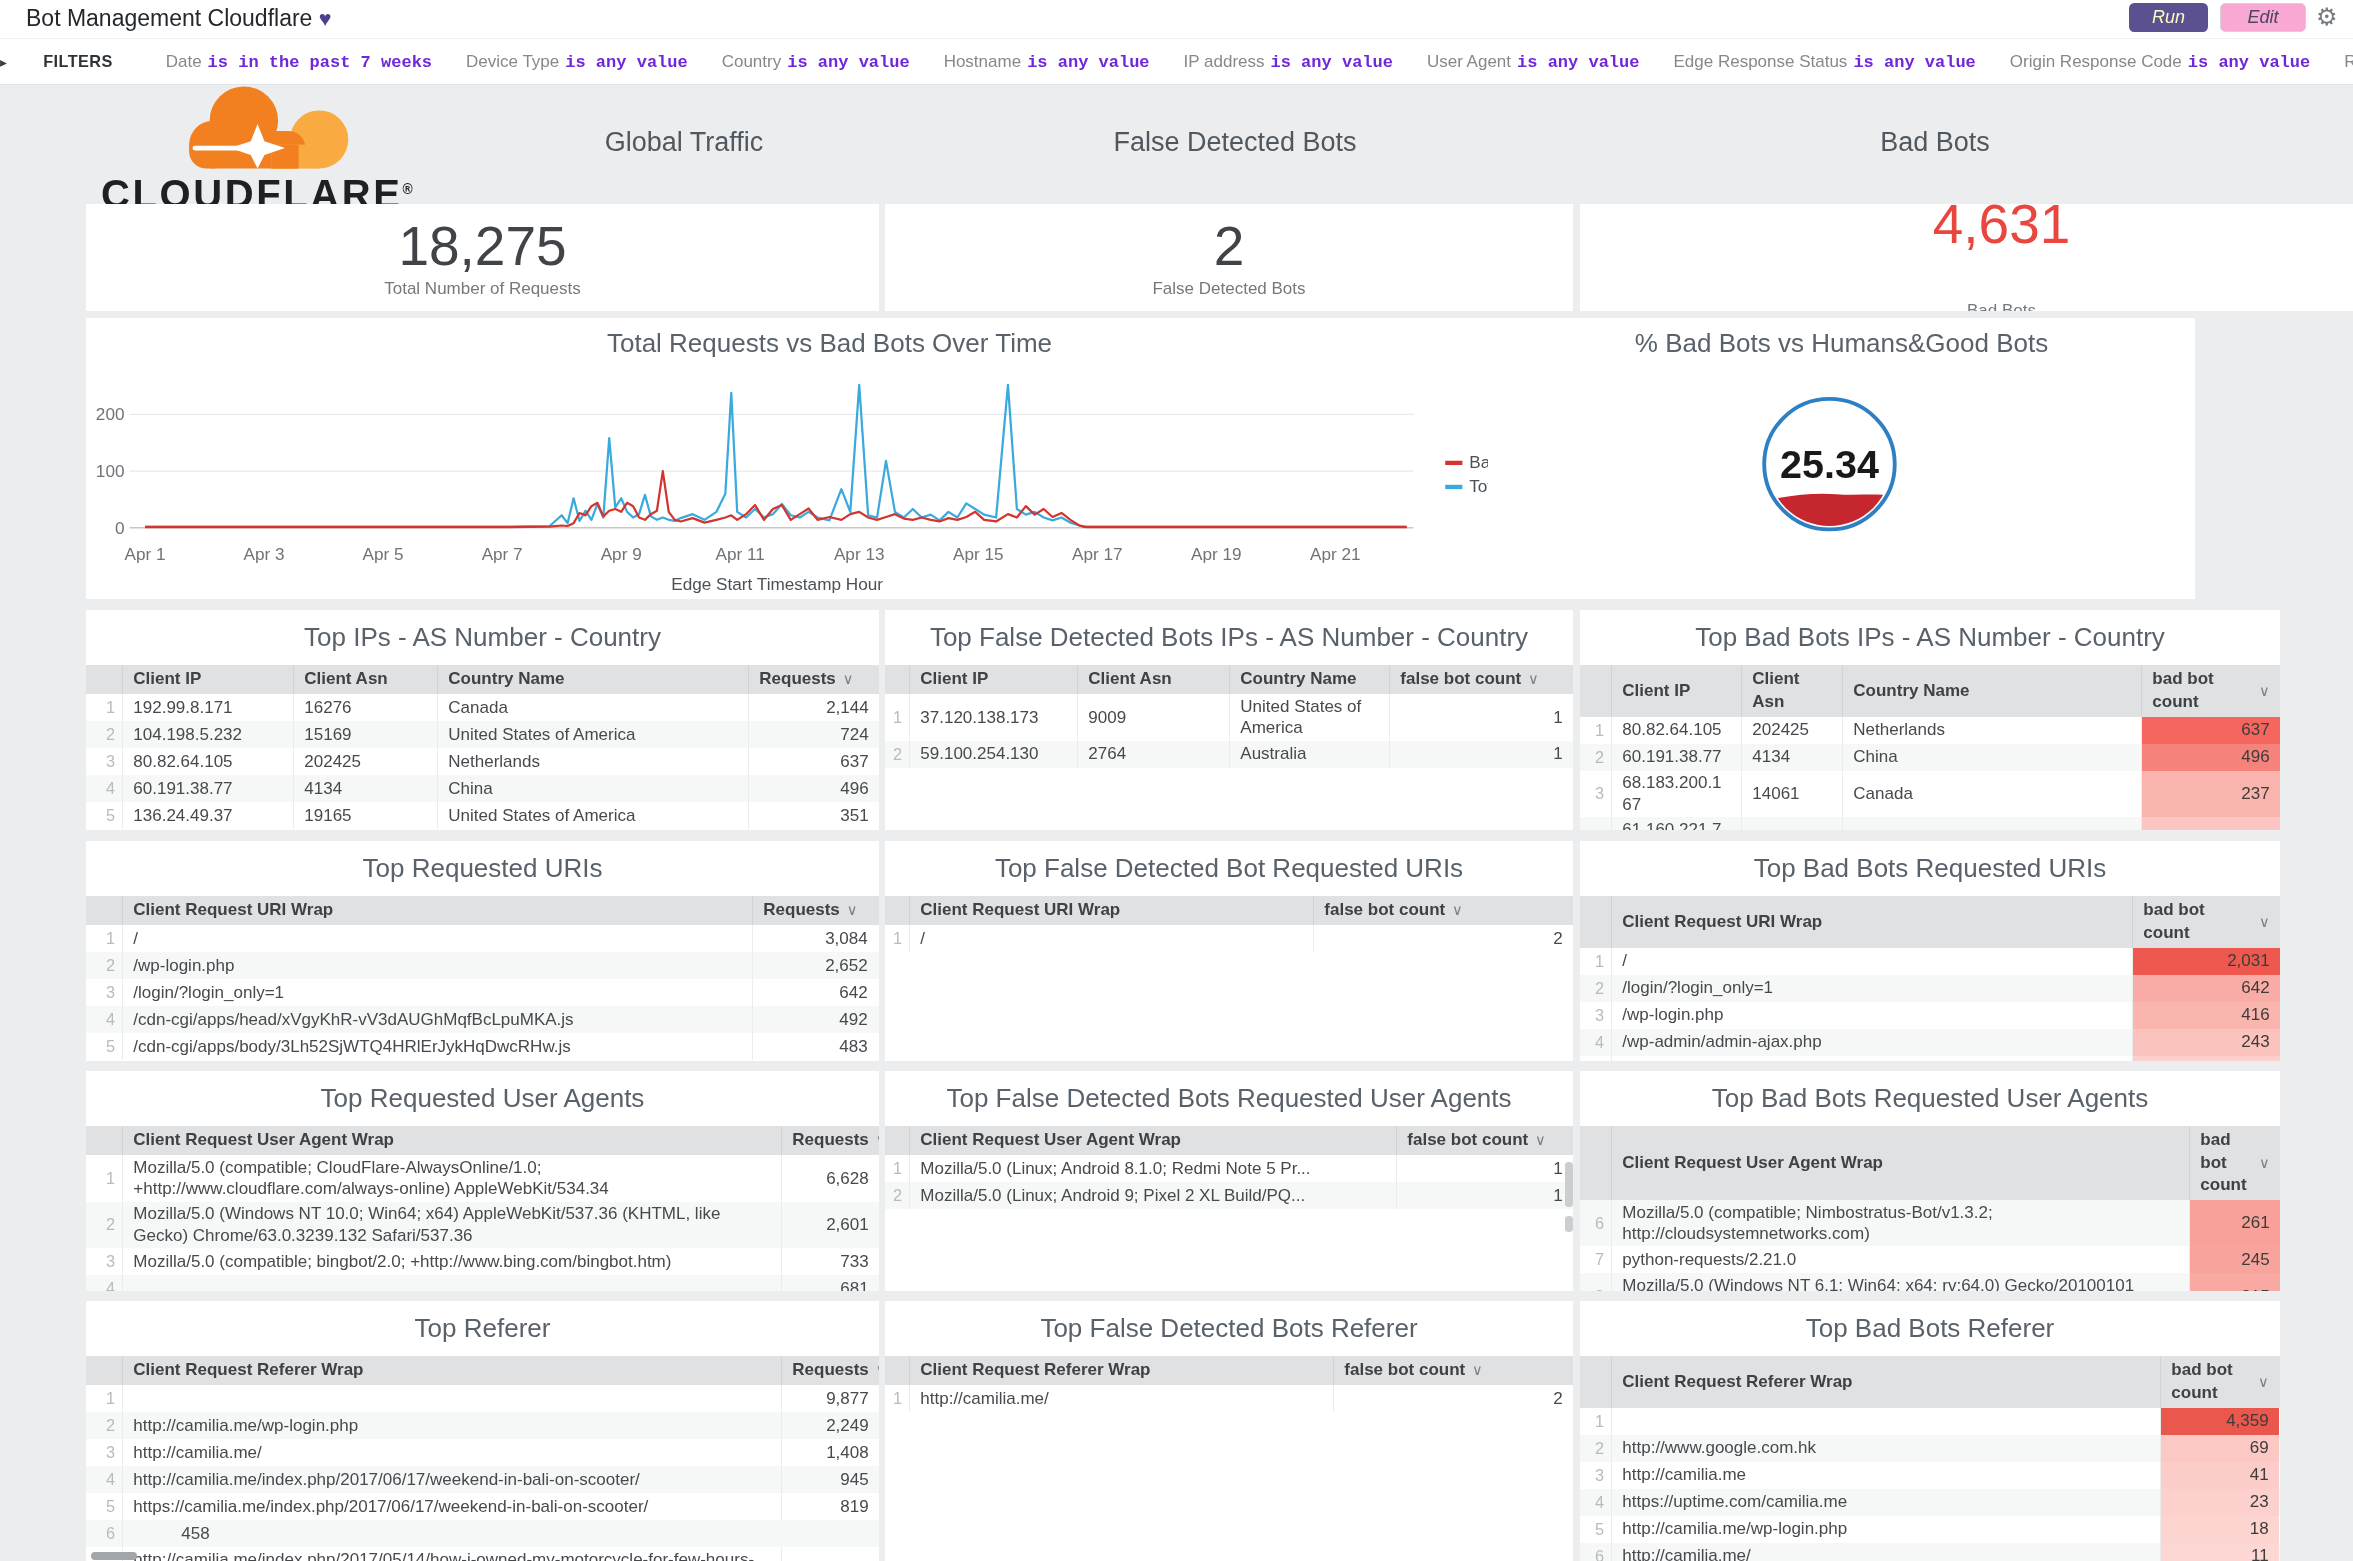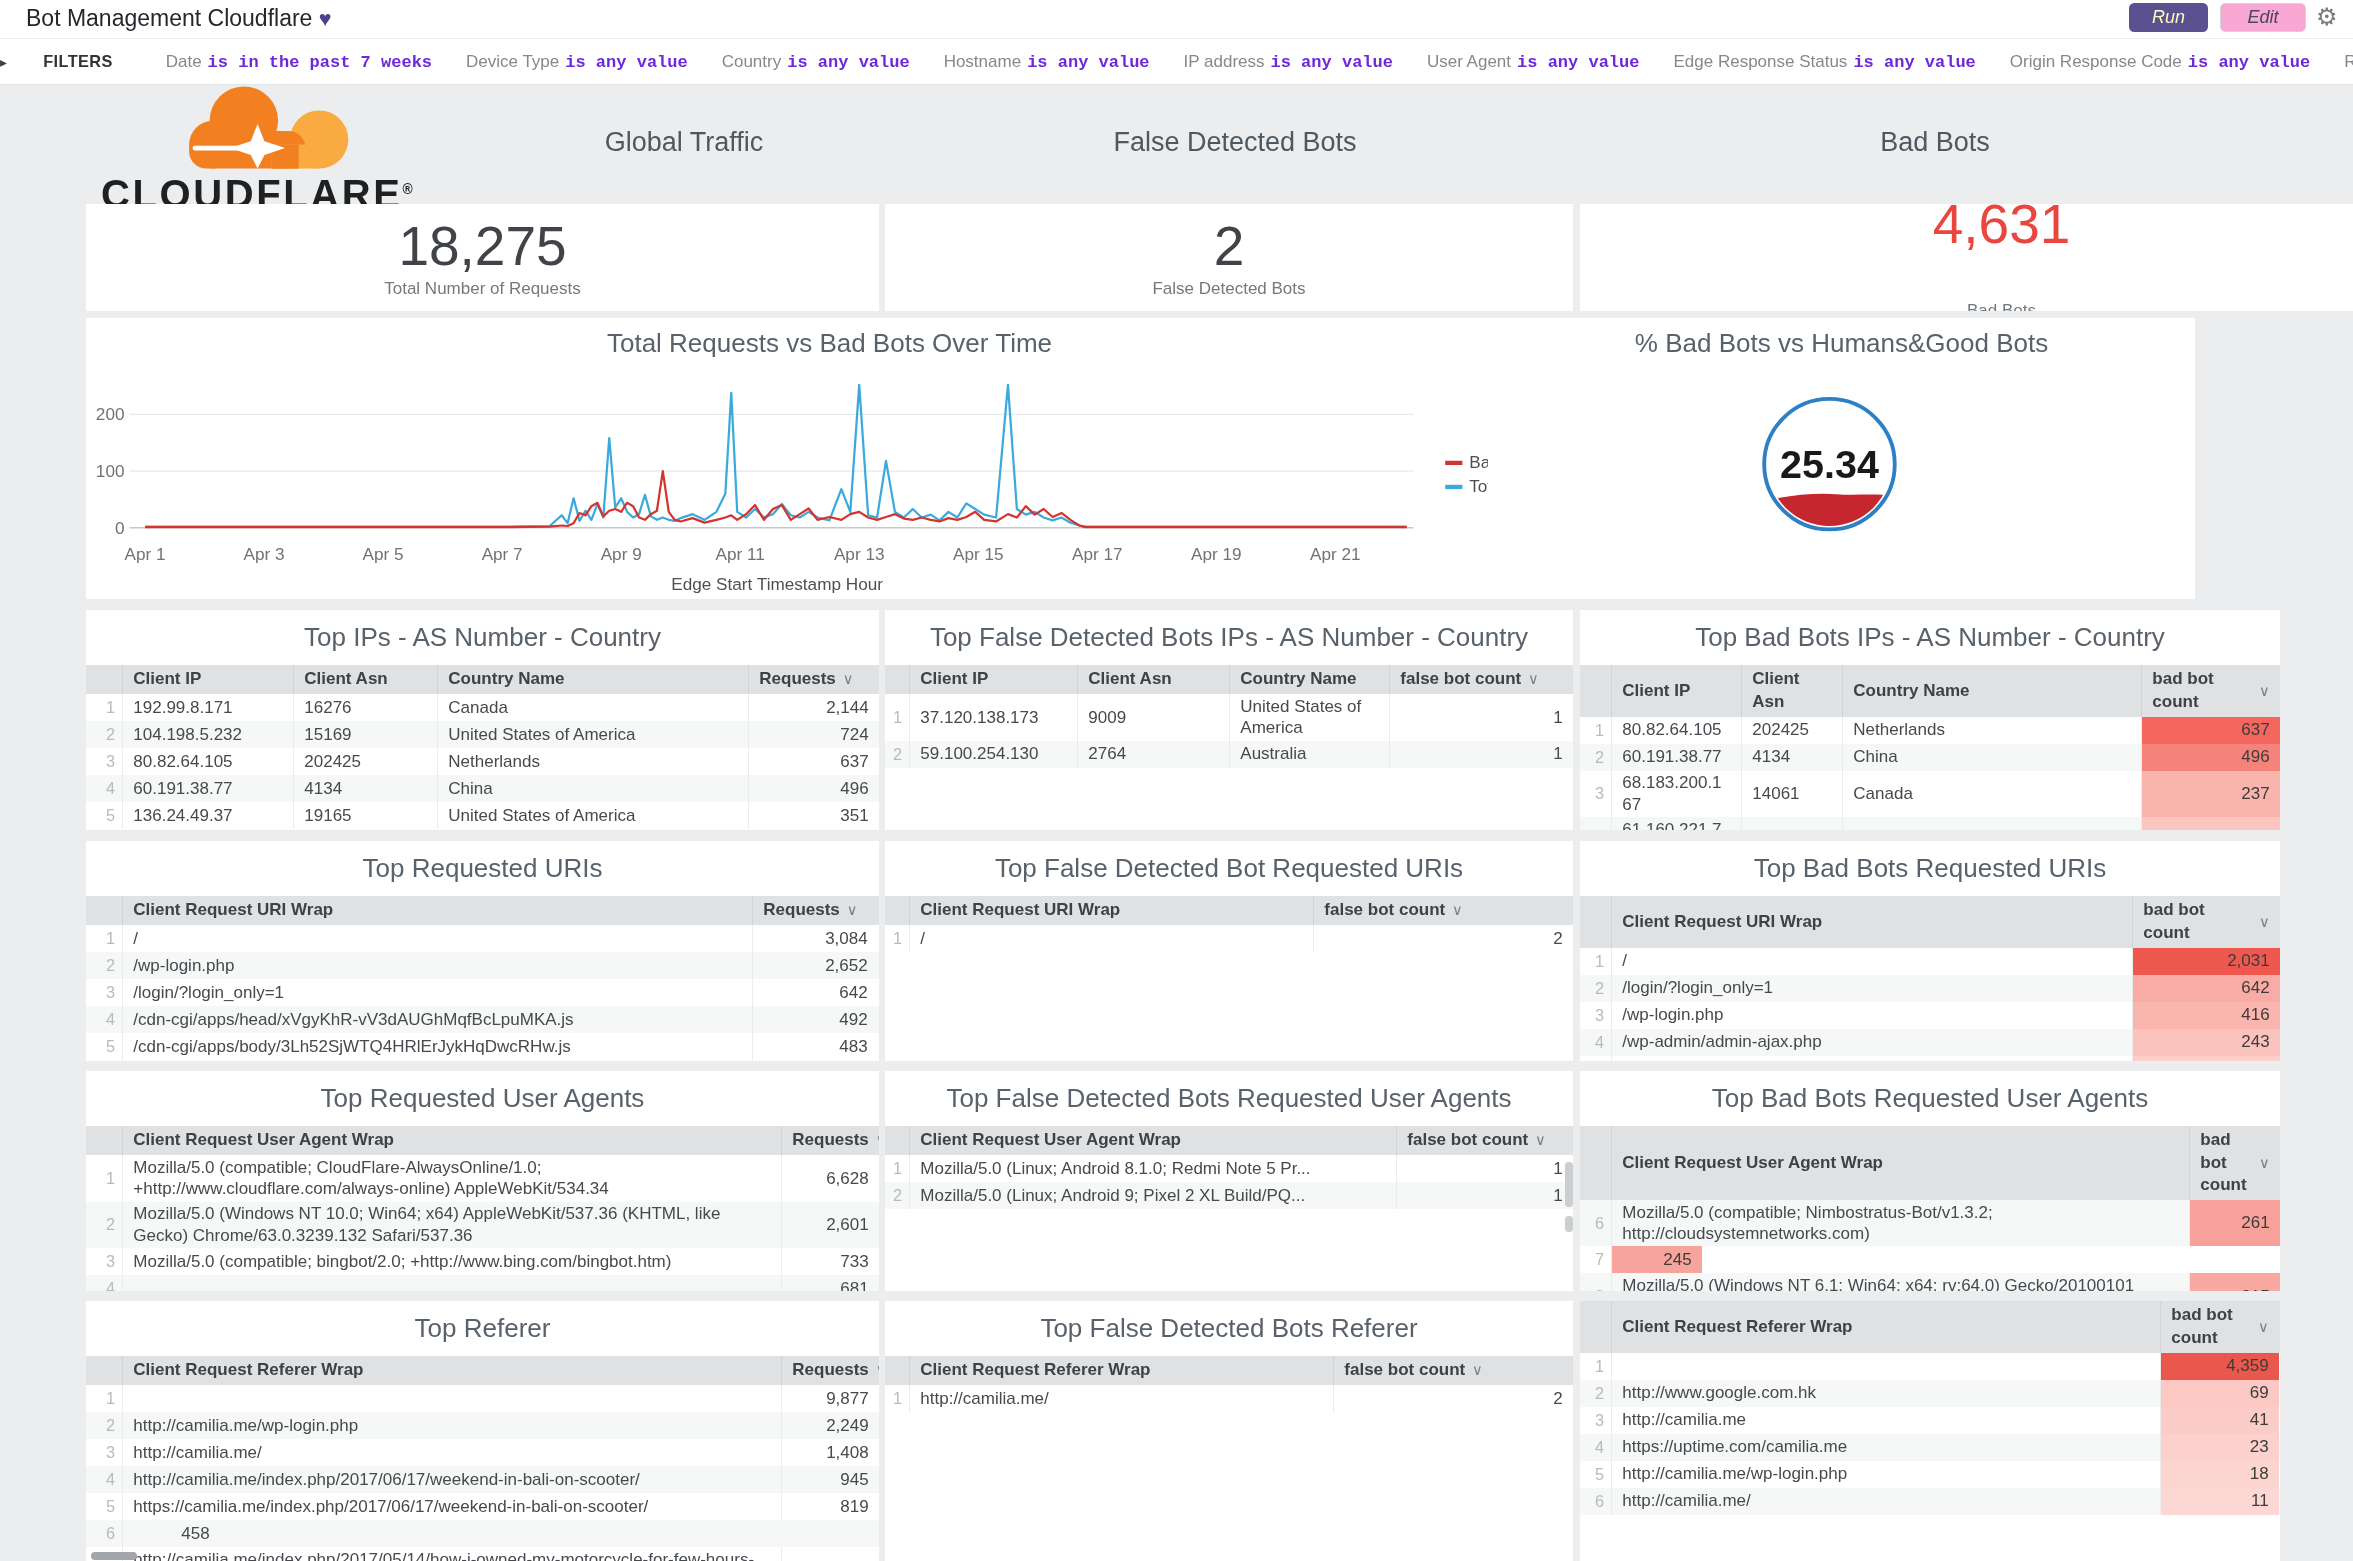--- a/index.html
+++ b/index.html
@@ -654,20 +654,23 @@
         <div class="cell-n">6</div>
         <div class="cell c1">
           <span>Mozilla/5.0 (compatible; Nimbostratus-Bot/v1.3.2; http://cloudsystemnetworks.com)</span>
         </div>
         <div class="cell c2 right heatcell" style="background: rgb(247, 161, 154);">
           <span>261</span>
         </div>
       </div>
       <div class="trow">
         <div class="cell-n">7</div>
+        <div class="cell c1">
+          <span>python-requests/2.21.0</span>
+        </div>
         <div class="cell c2 right heatcell" style="background: rgb(247, 164, 157);">
           <span>245</span>
         </div>
       </div>
       <div class="trow alt">
         <div class="cell-n">8</div>
         <div class="cell c1">
           <span>Mozilla/5.0 (Windows NT 6.1; Win64; x64; rv:64.0) Gecko/20100101 Firefox/64.0</span>
         </div>
         <div class="cell c2 right heatcell" style="background: rgb(248, 169, 162);">
@@ -764,20 +767,21 @@
         <div class="cell-n">1</div>
         <div class="cell c1">
           <span>http://camilia.me/</span>
         </div>
         <div class="cell c2 right">
           <span>2</span>
         </div>
       </div>
     </div>
   <div class="card tcard" id="t12">
+      <div class="card-title">Top Bad Bots Referer</div>
       <div class="thead">
         <div class="cell-n"></div>
         <div class="hcell c1">
           <span>Client Request Referer Wrap</span>
         </div>
         <div class="hcell c2">
           <span>bad bot count</span>
           <span class="caret">∨</span>
         </div>
       </div>

